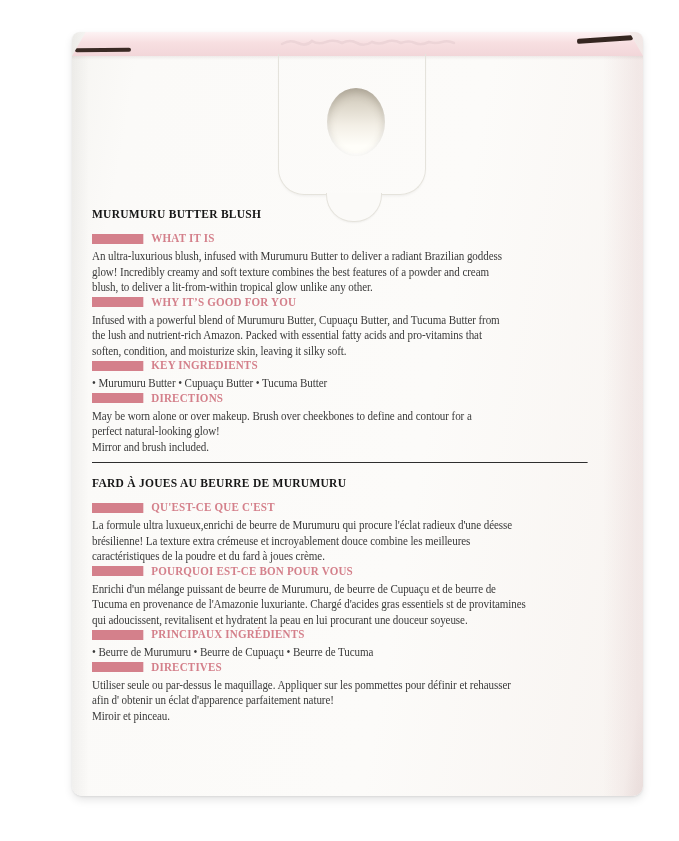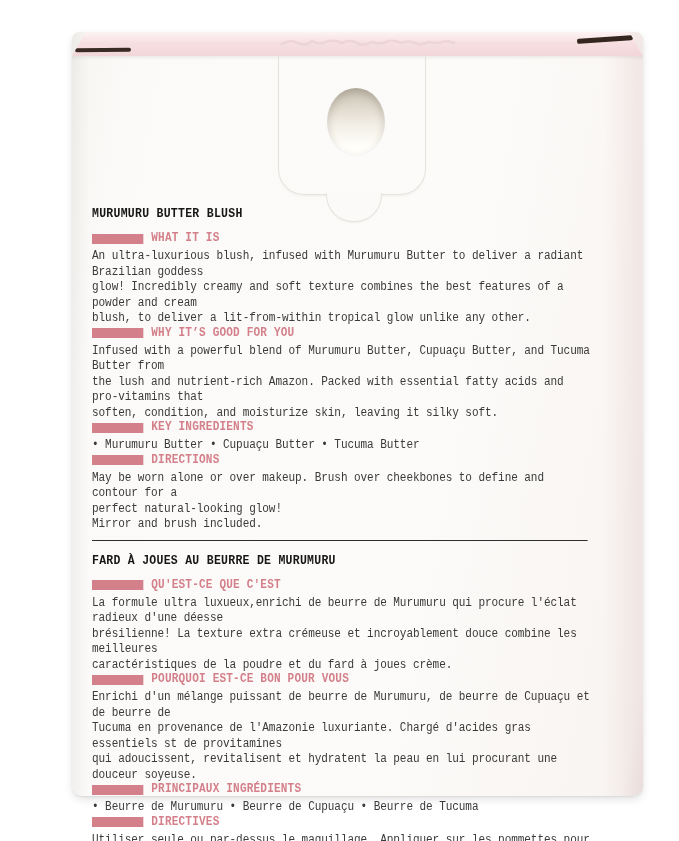--- a/index.html
+++ b/index.html
@@ -1,17 +1,17 @@
 <!DOCTYPE html>
 <html style="--accent-pink: #d4808b; --top-panel-pink: #f7dfe1; --box-face: #fbfaf8; --body-text: #3a3a3a; --title-text: #161616;"><head>
 <meta charset="utf-8">
 <style>
   html,body{margin:0;padding:0;background:#ffffff;}
   .scene{position:relative;width:679px;height:841px;background:#ffffff;overflow:hidden;
-         font-family:Liberation Mono, monospace;}
+         font-family:Liberation Serif, serif;}
 
   
   .box{position:absolute;left:72px;top:32px;width:571px;height:764px;
        border-radius:8px 8px 10px 10px;
        background:
          linear-gradient(90deg, rgba(0,0,0,0.045) 0%, rgba(0,0,0,0) 3%, rgba(0,0,0,0) 93%, rgba(214,180,182,0.22) 99%),
          linear-gradient(100deg, #f6f5f2 0%, var(--box-face,#fbfaf8) 10%, #fcfbf9 60%, #f8f4f1 97%, #efe9e6 100%);
        box-shadow:0 4px 9px rgba(0,0,0,0.10), 0 1px 2px rgba(0,0,0,0.08);}
 
   .top-strip{position:absolute;top:0;left:0;right:0;height:24px;

